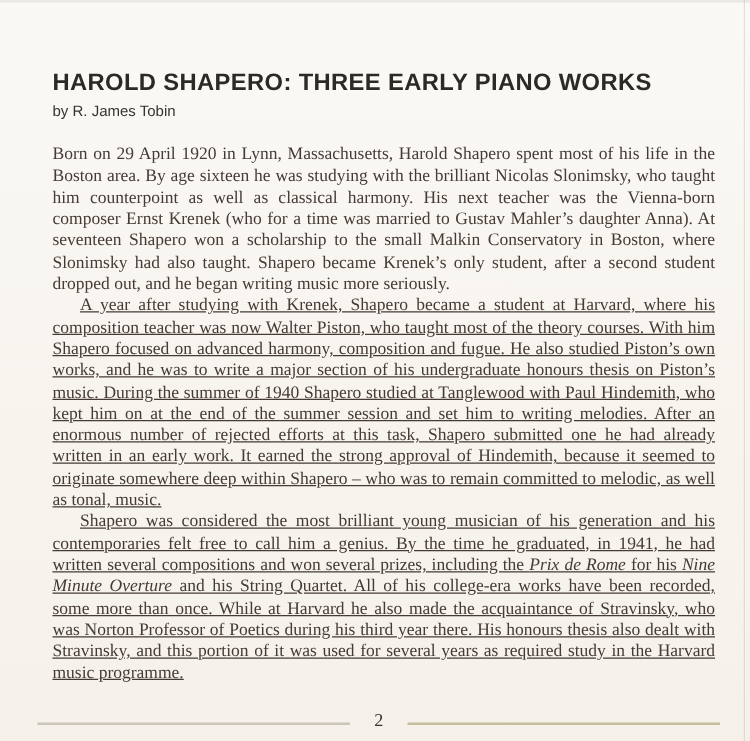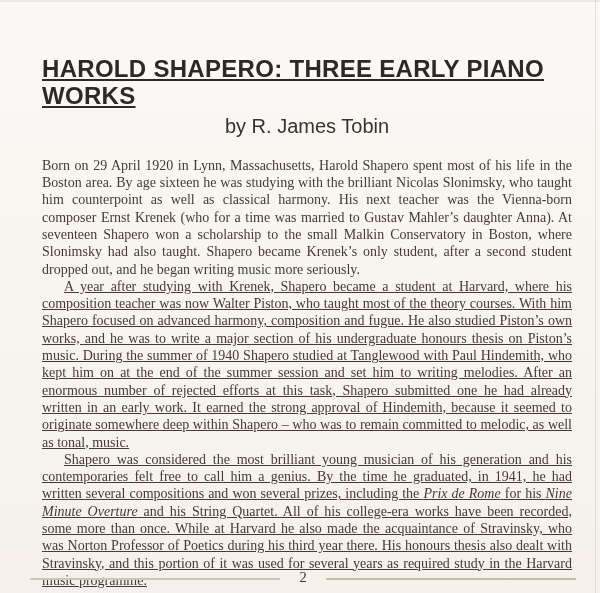--- a/index.html
+++ b/index.html
@@ -25,33 +25,31 @@
     position: absolute; top: 0; bottom: 0; right: 4px; width: 1px;
     background: rgba(110, 100, 90, 0.16);
   }
   .header {
     padding: 56px 28px 0 42px;
   }
   .title {
     margin: 0;
     font-family: "Liberation Sans", sans-serif;
     font-weight: 700;
-    font-size: 24px;
+    font-size: 19px;
     line-height: 1.12;
     letter-spacing: 0.3px;
     color: var(--title-text, #2d2926);
-    text-decoration: underline;
   }
   .byline {
     margin: 5px 0 0 0;
     font-family: "Liberation Sans", sans-serif;
     font-weight: 400;
-    font-size: 20px;
+    font-size: 12px;
     color: var(--byline-text, #37332e);
-    text-align: center;
   }
   .body-wrap {
     display: flex;
     align-items: flex-start;
     margin: 19px 28px 0 28px;
   }
   .accent-bar {
     flex: 0 0 6px;
     width: 6px;
     background: linear-gradient(90deg, #c6cac2, var(--accent-bar, #b2b8ae));

